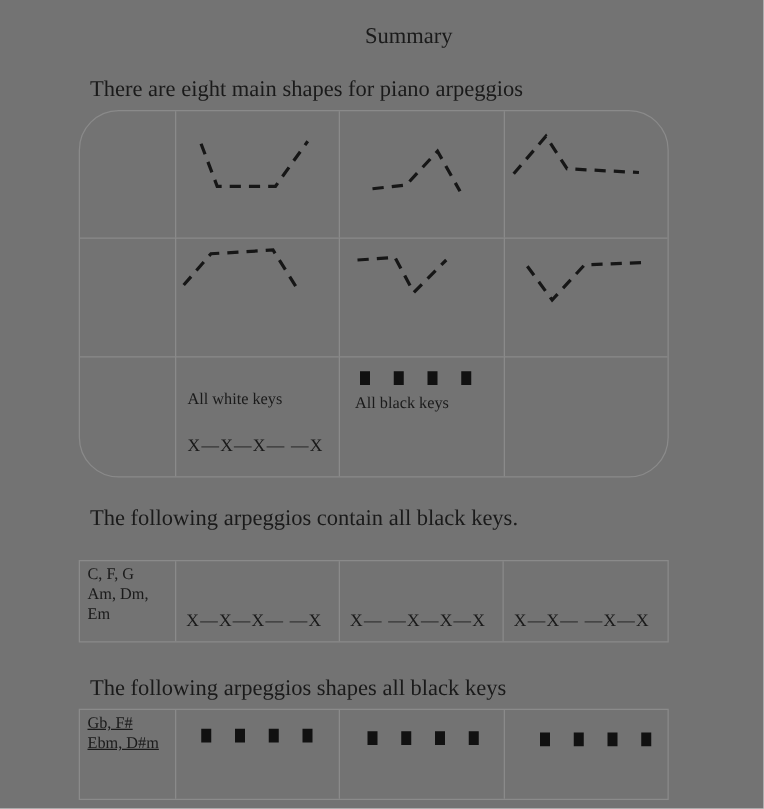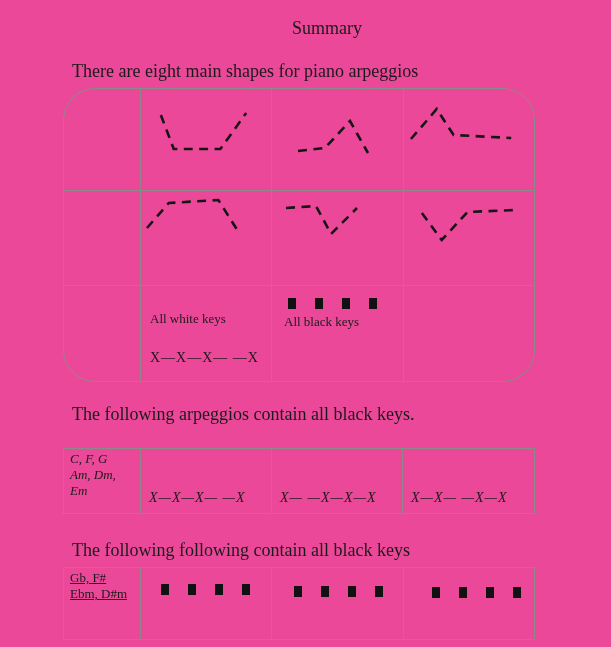--- a/index.html
+++ b/index.html
@@ -1,17 +1,17 @@
 <!DOCTYPE html>
 <html><head>
 <meta charset="utf-8">
 <style>
   html,body { margin:0; padding:0; background:#ffffff; }
   .page {
-    position:relative; width:611px; height:647px; background:#ec4899;
+    position:relative; width:611px; height:647px; background:#737373;
     font-family:"Liberation Serif", serif; color:#1a1a1a; overflow:hidden;
   }
   .title {
     position:absolute; top:18px; left:327px; transform:translateX(-50%);
     font-size:18px; white-space:nowrap;
   }
   .body-text { position:absolute; font-size:18px; white-space:nowrap; }
   .intro   { top:61px;  left:72px; }
   .head-w  { top:404px; left:72px; }
   .head-b  { top:540px; left:72px; }
@@ -19,21 +19,21 @@
   .tbl { position:absolute; left:63px; border:1px solid #8a8a8a; box-sizing:border-box; }
   .tbl-shapes { top:88px;border-radius:32px; }
   .tbl-white  { top:448px; }
   .tbl-black  { top:567px; }
   .row { display:flex; }
   .row + .row > .cell { border-top:1px solid #8a8a8a; }
   .cell { box-sizing:border-box; position:relative; overflow:hidden; }
   .cell + .cell { border-left:1px solid #8a8a8a; }
   .c1 { width:76px; }  .c2 { width:131px; } .c3 { width:132px; } .c4 { width:131px; }
   .r1 { height:101px; } .r2 { height:95px; } .r3 { height:96px; }
-  .r-one  { height:64px;font-style:italic; }
+  .r-one  { height:64px; }
   .r-blk  { height:71px;text-decoration:underline; }
 
   .shape-svg { display:block; width:100%; height:60px; }
   .mt10 { margin-top:10px; } .mt3 { margin-top:4px; }
 
   .cell-label { position:absolute; font-size:13px; white-space:nowrap; }
   .lbl-white   { top:25px; left:9px; }
   .lbl-black   { top:28px; left:12px; }
   .pat { font-size:14px; letter-spacing:1px; white-space:nowrap; }
   .pat-row3 { position:absolute; top:64px; left:9px; }
@@ -121,21 +121,21 @@
       </div>
       <div class="cell c4 r-one">
         <div class="pat pat-bottom">X— —X—X—X</div>
       </div>
       <div class="cell c3 r-one">
         <div class="pat pat-bottom">X—X— —X—X</div>
       </div>
     </div>
   </div>
 
-  <div class="body-text head-b">The following following contain all black keys</div>
+  <div class="body-text head-b">The following arpeggios shapes all black keys</div>
 
   <div class="tbl tbl-black">
     <div class="row">
       <div class="cell c1 r-blk keys-cell">
         <div>Gb, F#</div>
         <div>Ebm, D#m</div>
       </div>
       <div class="cell c2 r-blk">
         <div class="squares sqr-b1"><span class="sq"></span><span class="sq"></span><span class="sq"></span><span class="sq"></span></div>
       </div>

